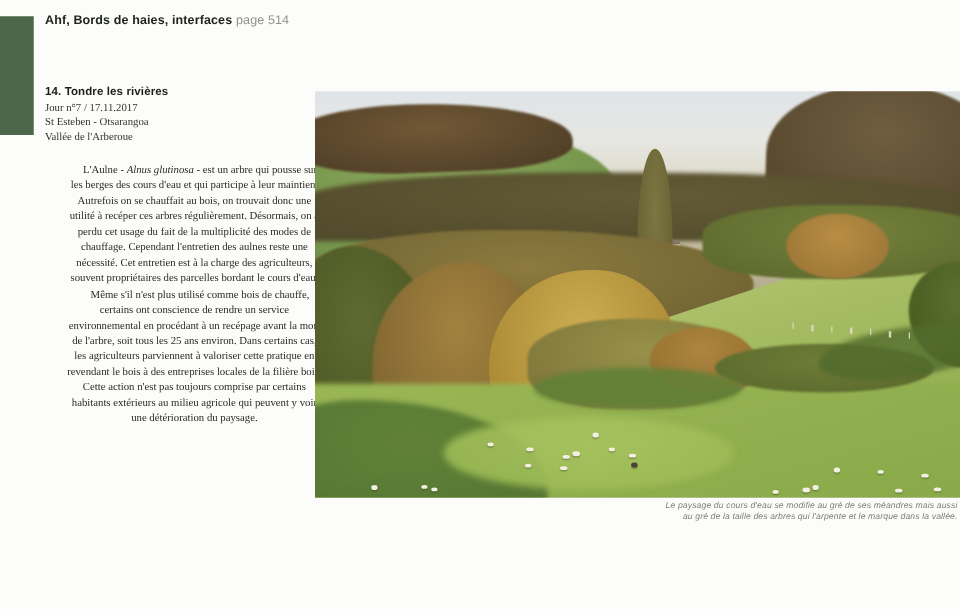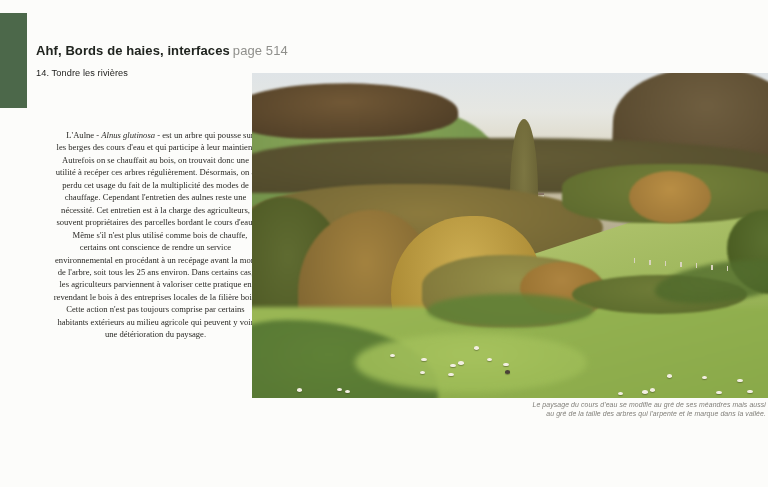--- a/index.html
+++ b/index.html
@@ -6,25 +6,25 @@
   body{
     width:768px;height:487px;position:relative;overflow:hidden;
     background:#fcfcfa;
     font-family:"Liberation Sans",sans-serif;
     -webkit-font-smoothing:antialiased;
   }
   .green-bar{
     position:absolute;left:0;top:13px;width:27px;height:95px;
   }
   .header{position:absolute;left:36px;top:11px;}
-  .kicker{font-size:13px;font-weight:bold;color:#20241f;letter-spacing:.1px;margin-top:32px;}
+  .kicker{font-size:10px;font-weight:bold;color:#20241f;letter-spacing:.1px;}
   .kicker .page-ref{font-weight:normal;color:#8f8f8b;margin-left:3px;}
   .doc-title{margin-top:3px;font-size:11.4px;font-weight:bold;letter-spacing:.25px;}
   .entry{position:absolute;left:36px;top:68px;}
-  .entry-heading{font-size:9.2px;font-weight:normal;color:#1d1d1b;letter-spacing:.1px;}
+  .entry-heading{font-size:9.2px;font-weight:bold;color:#1d1d1b;letter-spacing:.1px;}
   .entry-meta{margin-top:3px;font-family:"Liberation Serif",serif;font-size:8.6px;line-height:11.4px;color:#33322e;}
   .article{
     position:absolute;left:52px;top:129px;width:207px;
     font-family:Liberation Serif, serif;font-size:8.6px;line-height:12.45px;color:#2a2925;
     text-align:center;
   }
   .article p{margin:0;text-indent:9px;}
   .species{font-style:italic;}
   .photo{
     position:absolute;left:252px;top:73px;width:516px;height:325px;overflow:hidden;
@@ -42,20 +42,25 @@
 <div class="green-bar" style="background: rgb(76, 104, 74);"></div>
 
 <div class="header">
   <div class="kicker">
     <span>Ahf, Bords de haies, interfaces</span><span class="page-ref">page 514</span>
   </div>
 </div>
 
 <div class="entry">
   <div class="entry-heading">14. Tondre les rivières</div>
+  <div class="entry-meta">
+    <div>Jour n°7 / 17.11.2017</div>
+    <div>St Esteben - Otsarangoa</div>
+    <div>Vallée de l'Arberoue</div>
+  </div>
 </div>
 
 <div class="article">
   <p><span>L'Aulne - </span><span class="species">Alnus glutinosa</span><span> - est un arbre qui pousse sur les berges des cours d'eau et qui participe à leur maintien. Autrefois on se chauffait au bois, on trouvait donc une utilité à recéper ces arbres régulièrement. Désormais, on a perdu cet usage du fait de la multiplicité des modes de chauffage. Cependant l'entretien des aulnes reste une nécessité. Cet entretien est à la charge des agriculteurs, souvent propriétaires des parcelles bordant le cours d'eau.</span></p>
   <p>Même s'il n'est plus utilisé comme bois de chauffe, certains ont conscience de rendre un service environnemental en procédant à un recépage avant la mort de l'arbre, soit tous les 25 ans environ. Dans certains cas, les agriculteurs parviennent à valoriser cette pratique en revendant le bois à des entreprises locales de la filière bois. Cette action n'est pas toujours comprise par certains habitants extérieurs au milieu agricole qui peuvent y voir une détérioration du paysage.</p>
 </div>
 
 <div class="photo">
   <div style="position:absolute;inset:0;">
       <div class="blob" style="left: -8%; top: 8%; width: 55%; height: 34%; background: radial-gradient(at 50% 35%, rgb(139, 167, 91), rgb(111, 144, 72) 90%); border-radius: 60% 80% 30% 40%; transform: rotate(-3deg); filter: blur(1px);"></div>

